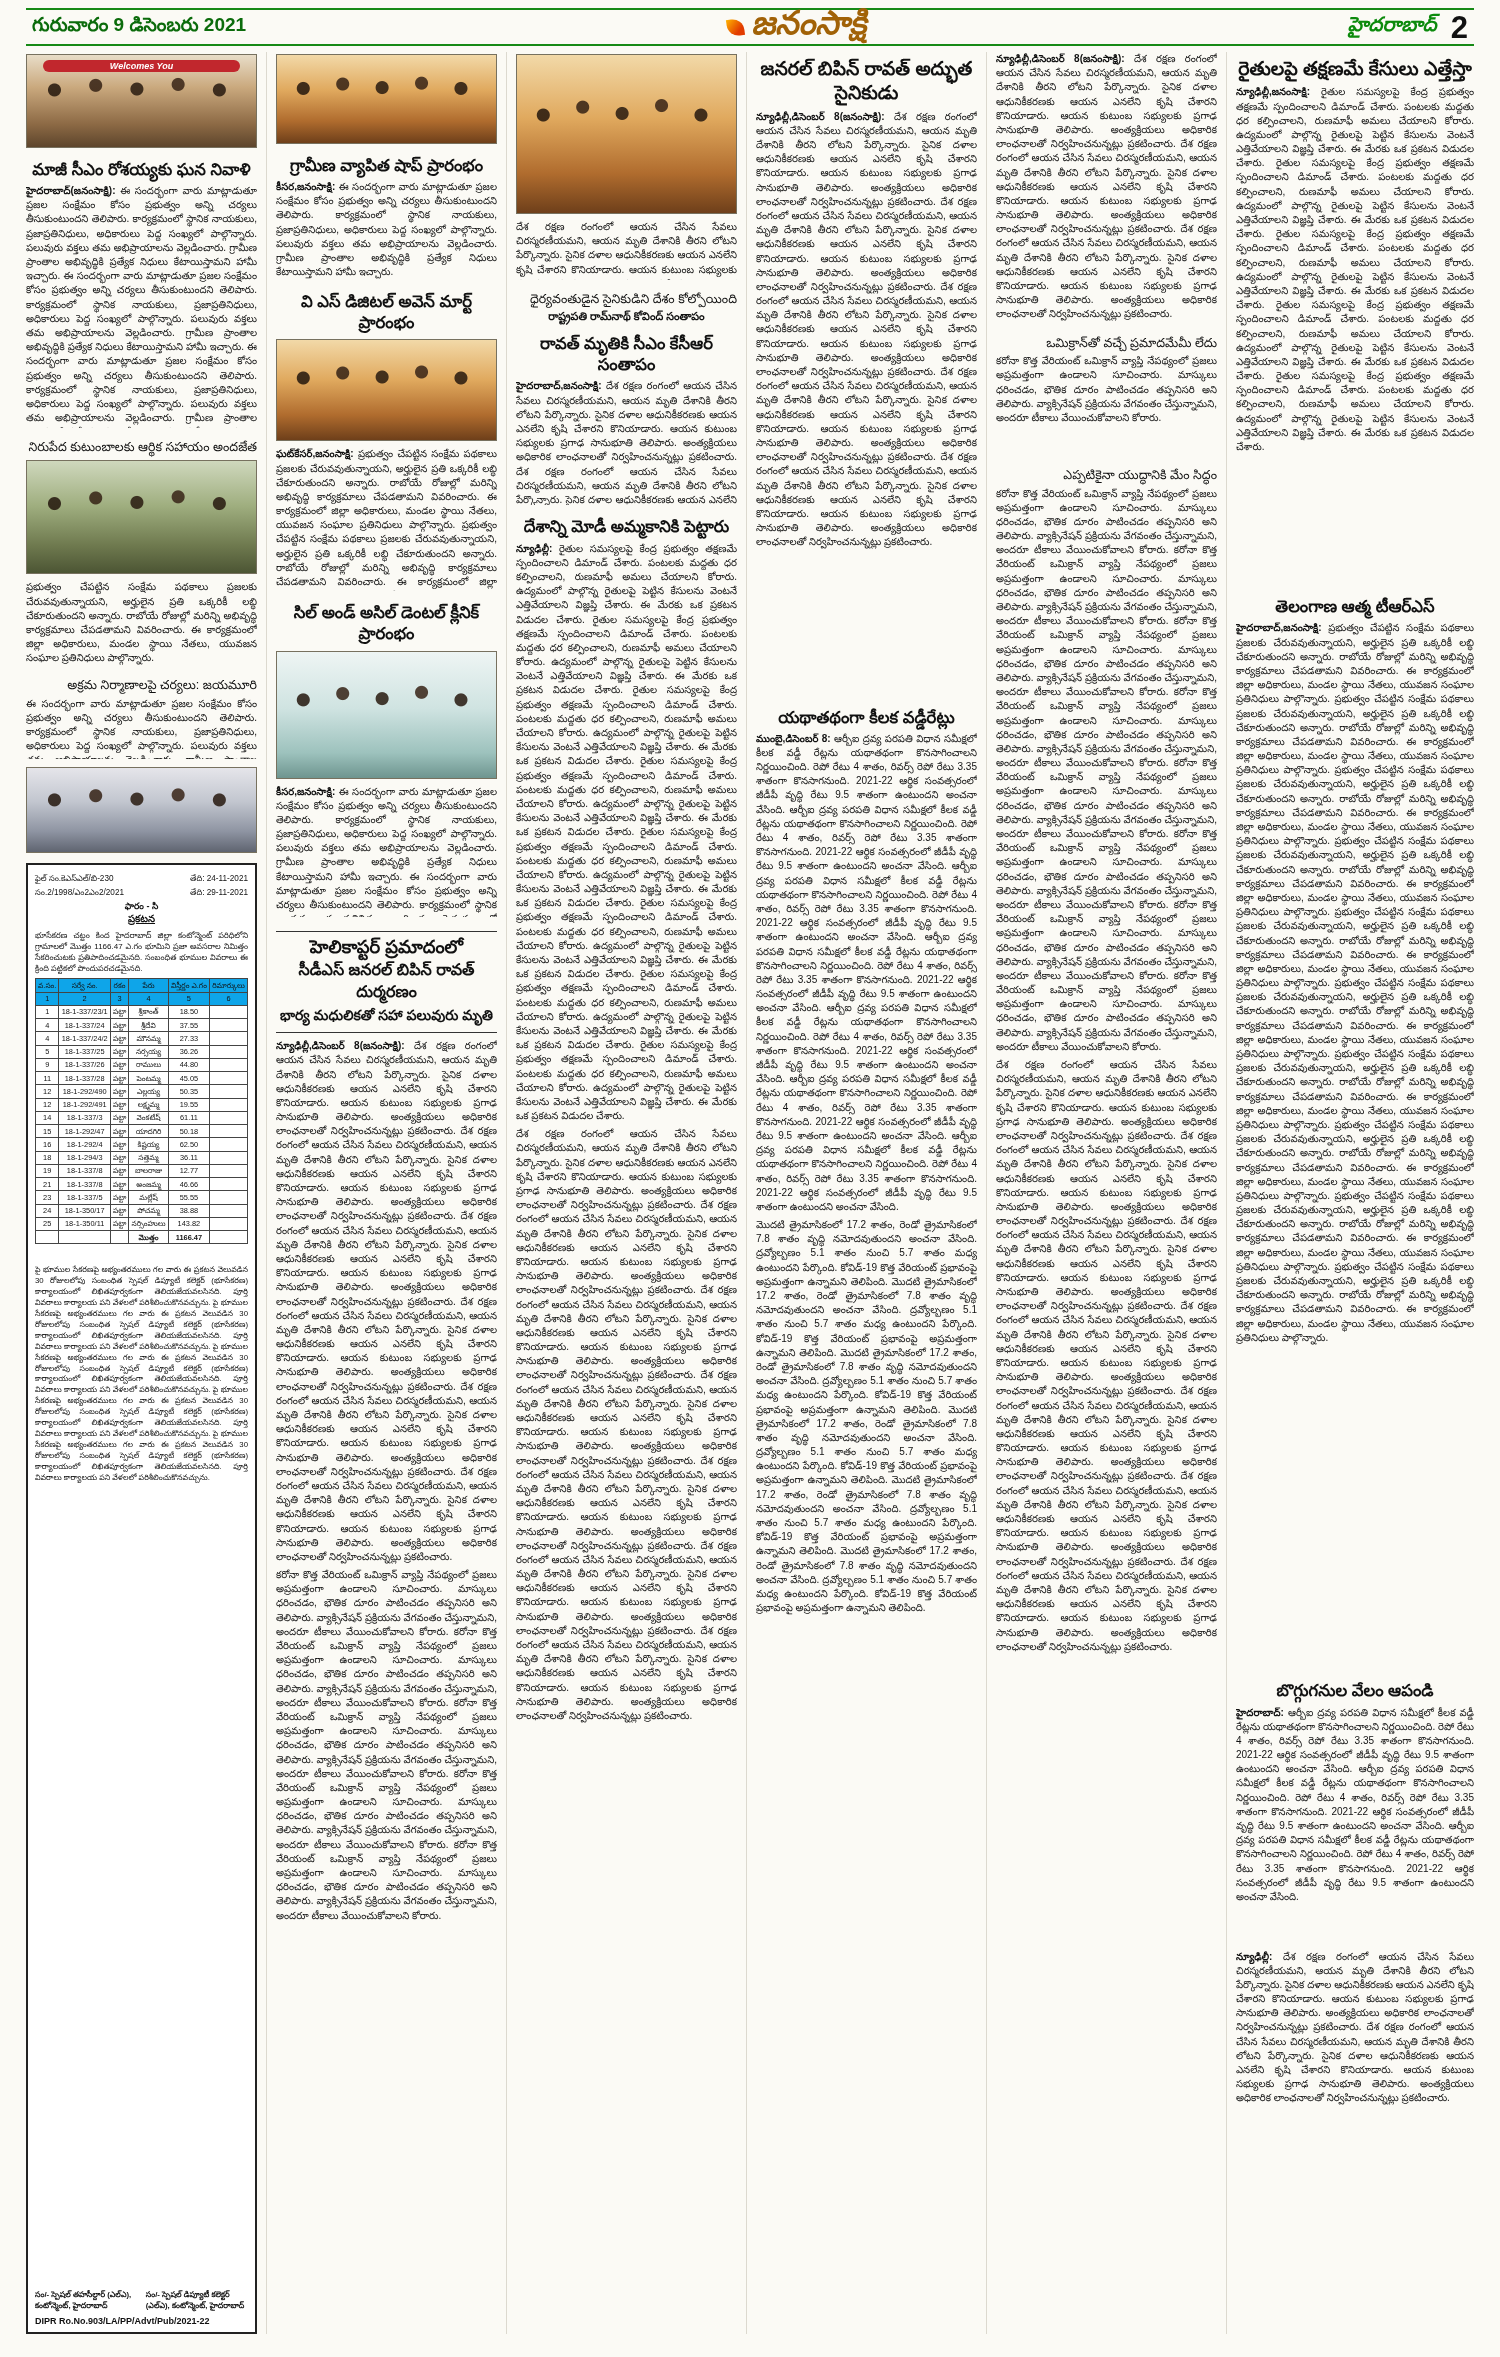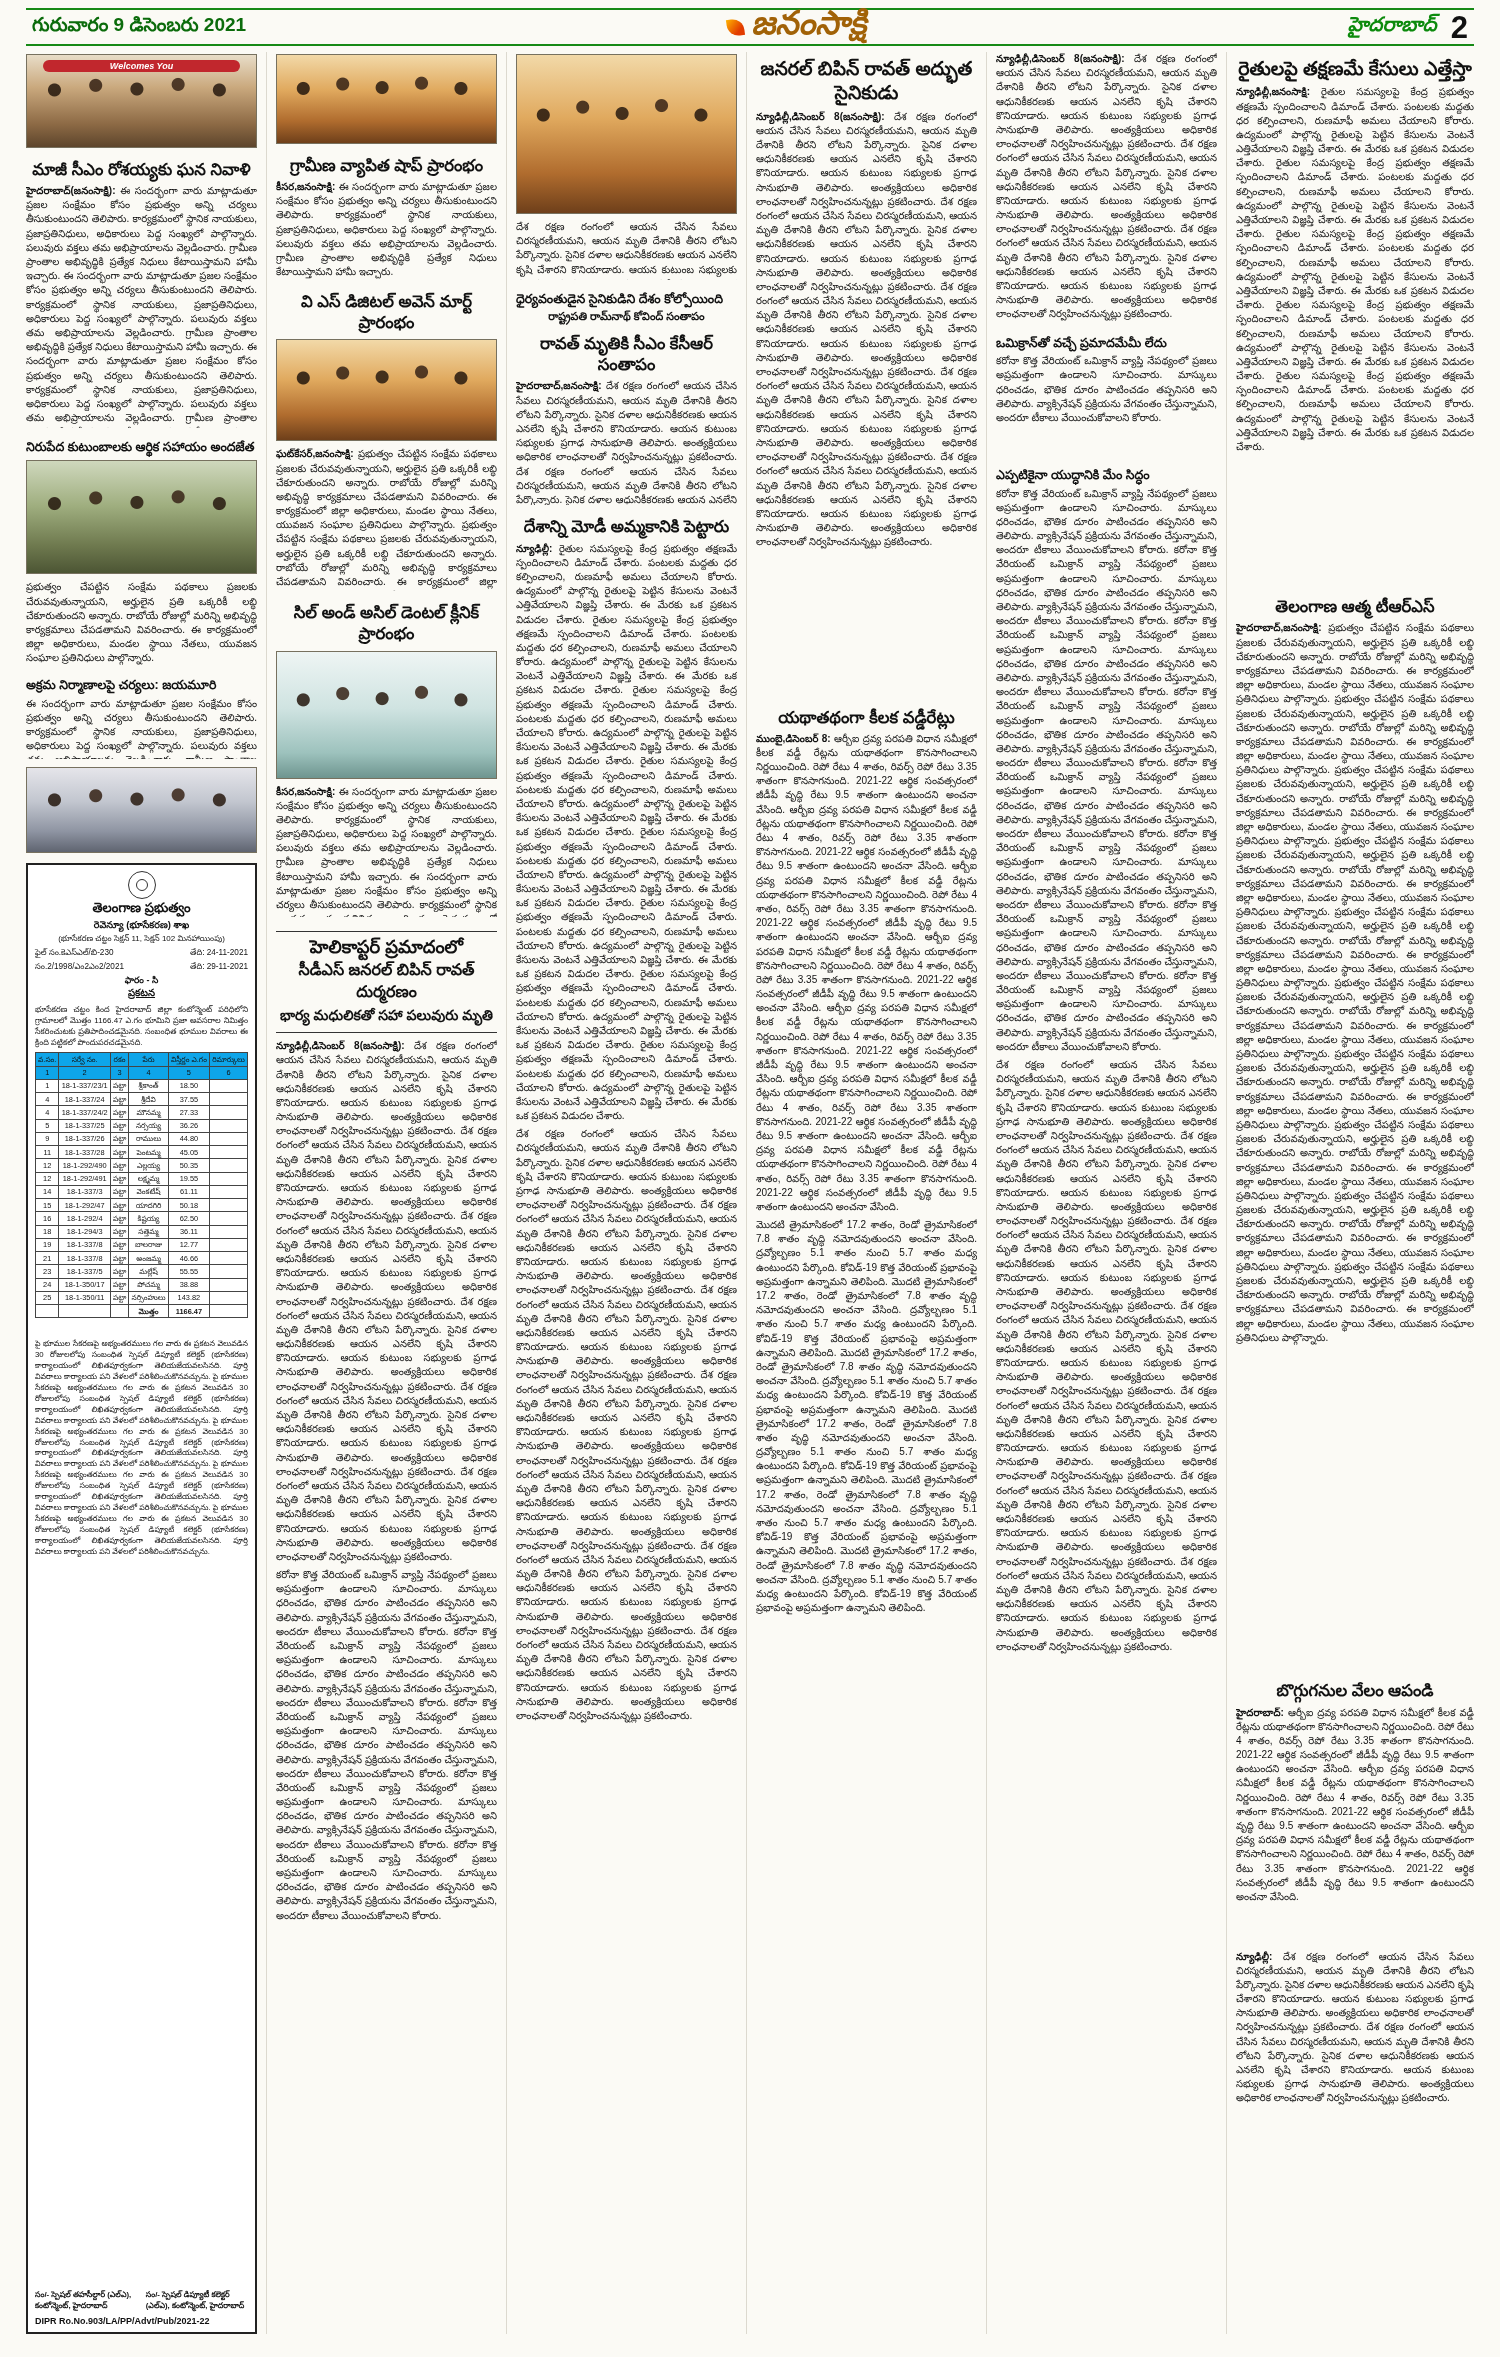--- a/index.html
+++ b/index.html
@@ -17,21 +17,21 @@
   .pageno{font-size:31px;font-weight:bold;color:#111;line-height:1;}
 
   
   .content{display:flex;height:2282px;overflow:hidden;margin-top:6px;}
   .col{box-sizing:border-box;flex:0 0 240px;padding-right:9px;display:flex;flex-direction:column;overflow:hidden;}
   .col+.col{border-left:1px solid #dcd9cf;padding-left:9px;}
   .col:last-child{flex:1 1 auto;padding-right:0;}
 
   .headline{font-size:16.5px;font-weight:bold;text-align:center;line-height:1.28;margin:5px 0 4px;flex:0 0 auto;}
   .hl-lg{font-size:19px;}
-  .subhead{font-size:12.5px;font-weight:bold;text-align:left;line-height:1.3;margin:5px 0 3px;flex:0 0 auto;}
+  .subhead{font-size:12.5px;font-weight:normal;text-align:right;line-height:1.3;margin:5px 0 3px;flex:0 0 auto;}
   .kicker{font-size:11px;font-weight:bold;text-align:center;margin-bottom:3px;flex:0 0 auto;}
   p.body{font-size:10px;line-height:1.42;text-align:justify;margin:0 0 6px;overflow:hidden;flex:0 0 auto;}
   p.body b{font-weight:bold;}
   .grow{flex:1 1 auto;overflow:hidden;}
   .grow p.body{margin-bottom:4px;}
 
   
   .ph{position:relative;border:1px solid #77715f;margin:2px 0 6px;flex:0 0 auto;overflow:hidden;}
   .ph::after{content:"";position:absolute;inset:0;background-image:
     radial-gradient(circle at 12% 38%, rgba(35,22,12,.85) 6px, transparent 7px),
@@ -102,26 +102,20 @@
       <div class="headline">మాజీ సీఎం రోశయ్యకు ఘన నివాళి</div>
       <p class="body" style="height:244px"><b>హైదరాబాద్(జనంసాక్షి):</b> <span>ఈ సందర్భంగా వారు మాట్లాడుతూ ప్రజల సంక్షేమం కోసం ప్రభుత్వం అన్ని చర్యలు తీసుకుంటుందని తెలిపారు. కార్యక్రమంలో స్థానిక నాయకులు, ప్రజాప్రతినిధులు, అధికారులు పెద్ద సంఖ్యలో పాల్గొన్నారు. పలువురు వక్తలు తమ అభిప్రాయాలను వెల్లడించారు. గ్రామీణ ప్రాంతాల అభివృద్ధికి ప్రత్యేక నిధులు కేటాయిస్తామని హామీ ఇచ్చారు. ఈ సందర్భంగా వారు మాట్లాడుతూ ప్రజల సంక్షేమం కోసం ప్రభుత్వం అన్ని చర్యలు తీసుకుంటుందని తెలిపారు. కార్యక్రమంలో స్థానిక నాయకులు, ప్రజాప్రతినిధులు, అధికారులు పెద్ద సంఖ్యలో పాల్గొన్నారు. పలువురు వక్తలు తమ అభిప్రాయాలను వెల్లడించారు. గ్రామీణ ప్రాంతాల అభివృద్ధికి ప్రత్యేక నిధులు కేటాయిస్తామని హామీ ఇచ్చారు. ఈ సందర్భంగా వారు మాట్లాడుతూ ప్రజల సంక్షేమం కోసం ప్రభుత్వం అన్ని చర్యలు తీసుకుంటుందని తెలిపారు. కార్యక్రమంలో స్థానిక నాయకులు, ప్రజాప్రతినిధులు, అధికారులు పెద్ద సంఖ్యలో పాల్గొన్నారు. పలువురు వక్తలు తమ అభిప్రాయాలను వెల్లడించారు. గ్రామీణ ప్రాంతాల అభివృద్ధికి ప్రత్యేక నిధులు కేటాయిస్తామని హామీ ఇచ్చారు. </span></p>
       <div class="subhead">నిరుపేద కుటుంబాలకు ఆర్థిక సహాయం అందజేత</div>
       <div class="ph ph-b" style="height:112px"></div>
       <p class="body" style="height:86px"><span>ప్రభుత్వం చేపట్టిన సంక్షేమ పథకాలు ప్రజలకు చేరువవుతున్నాయని, అర్హులైన ప్రతి ఒక్కరికీ లబ్ధి చేకూరుతుందని అన్నారు. రాబోయే రోజుల్లో మరిన్ని అభివృద్ధి కార్యక్రమాలు చేపడతామని వివరించారు. ఈ కార్యక్రమంలో జిల్లా అధికారులు, మండల స్థాయి నేతలు, యువజన సంఘాల ప్రతినిధులు పాల్గొన్నారు. </span></p>
       <div class="subhead">అక్రమ నిర్మాణాలపై చర్యలు: జయమూరి</div>
       <p class="body" style="height:62px"><span>ఈ సందర్భంగా వారు మాట్లాడుతూ ప్రజల సంక్షేమం కోసం ప్రభుత్వం అన్ని చర్యలు తీసుకుంటుందని తెలిపారు. కార్యక్రమంలో స్థానిక నాయకులు, ప్రజాప్రతినిధులు, అధికారులు పెద్ద సంఖ్యలో పాల్గొన్నారు. పలువురు వక్తలు తమ అభిప్రాయాలను వెల్లడించారు. గ్రామీణ ప్రాంతాల అభివృద్ధికి ప్రత్యేక నిధులు కేటాయిస్తామని హామీ ఇచ్చారు. </span></p>
       <div class="ph ph-e" style="height:84px"></div>
 
       <div class="notice">
-        <div class="notice-head">
-          <div class="emblem"></div>
-          <div class="notice-title">తెలంగాణ ప్రభుత్వం</div>
-          <div class="notice-dept">రెవెన్యూ (భూసేకరణ) శాఖ</div>
-          <div class="notice-act">(భూసేకరణ చట్టం సెక్షన్ 11, సెక్షన్ 102 మినహాయింపు)</div>
-        </div>
         <div class="notice-refrow">
           <span>ఫైల్ సం.కెఎస్ఎల్/బి-230</span>
           <span>తేది: 24-11-2021</span>
         </div>
         <div class="notice-refrow">
           <span>సం.2/1998/ఎం2ఎం2/2021</span>
           <span>తేది: 29-11-2021</span>
         </div>
         <div class="notice-formrow">
           <div class="nform">ఫారం - సి</div>

